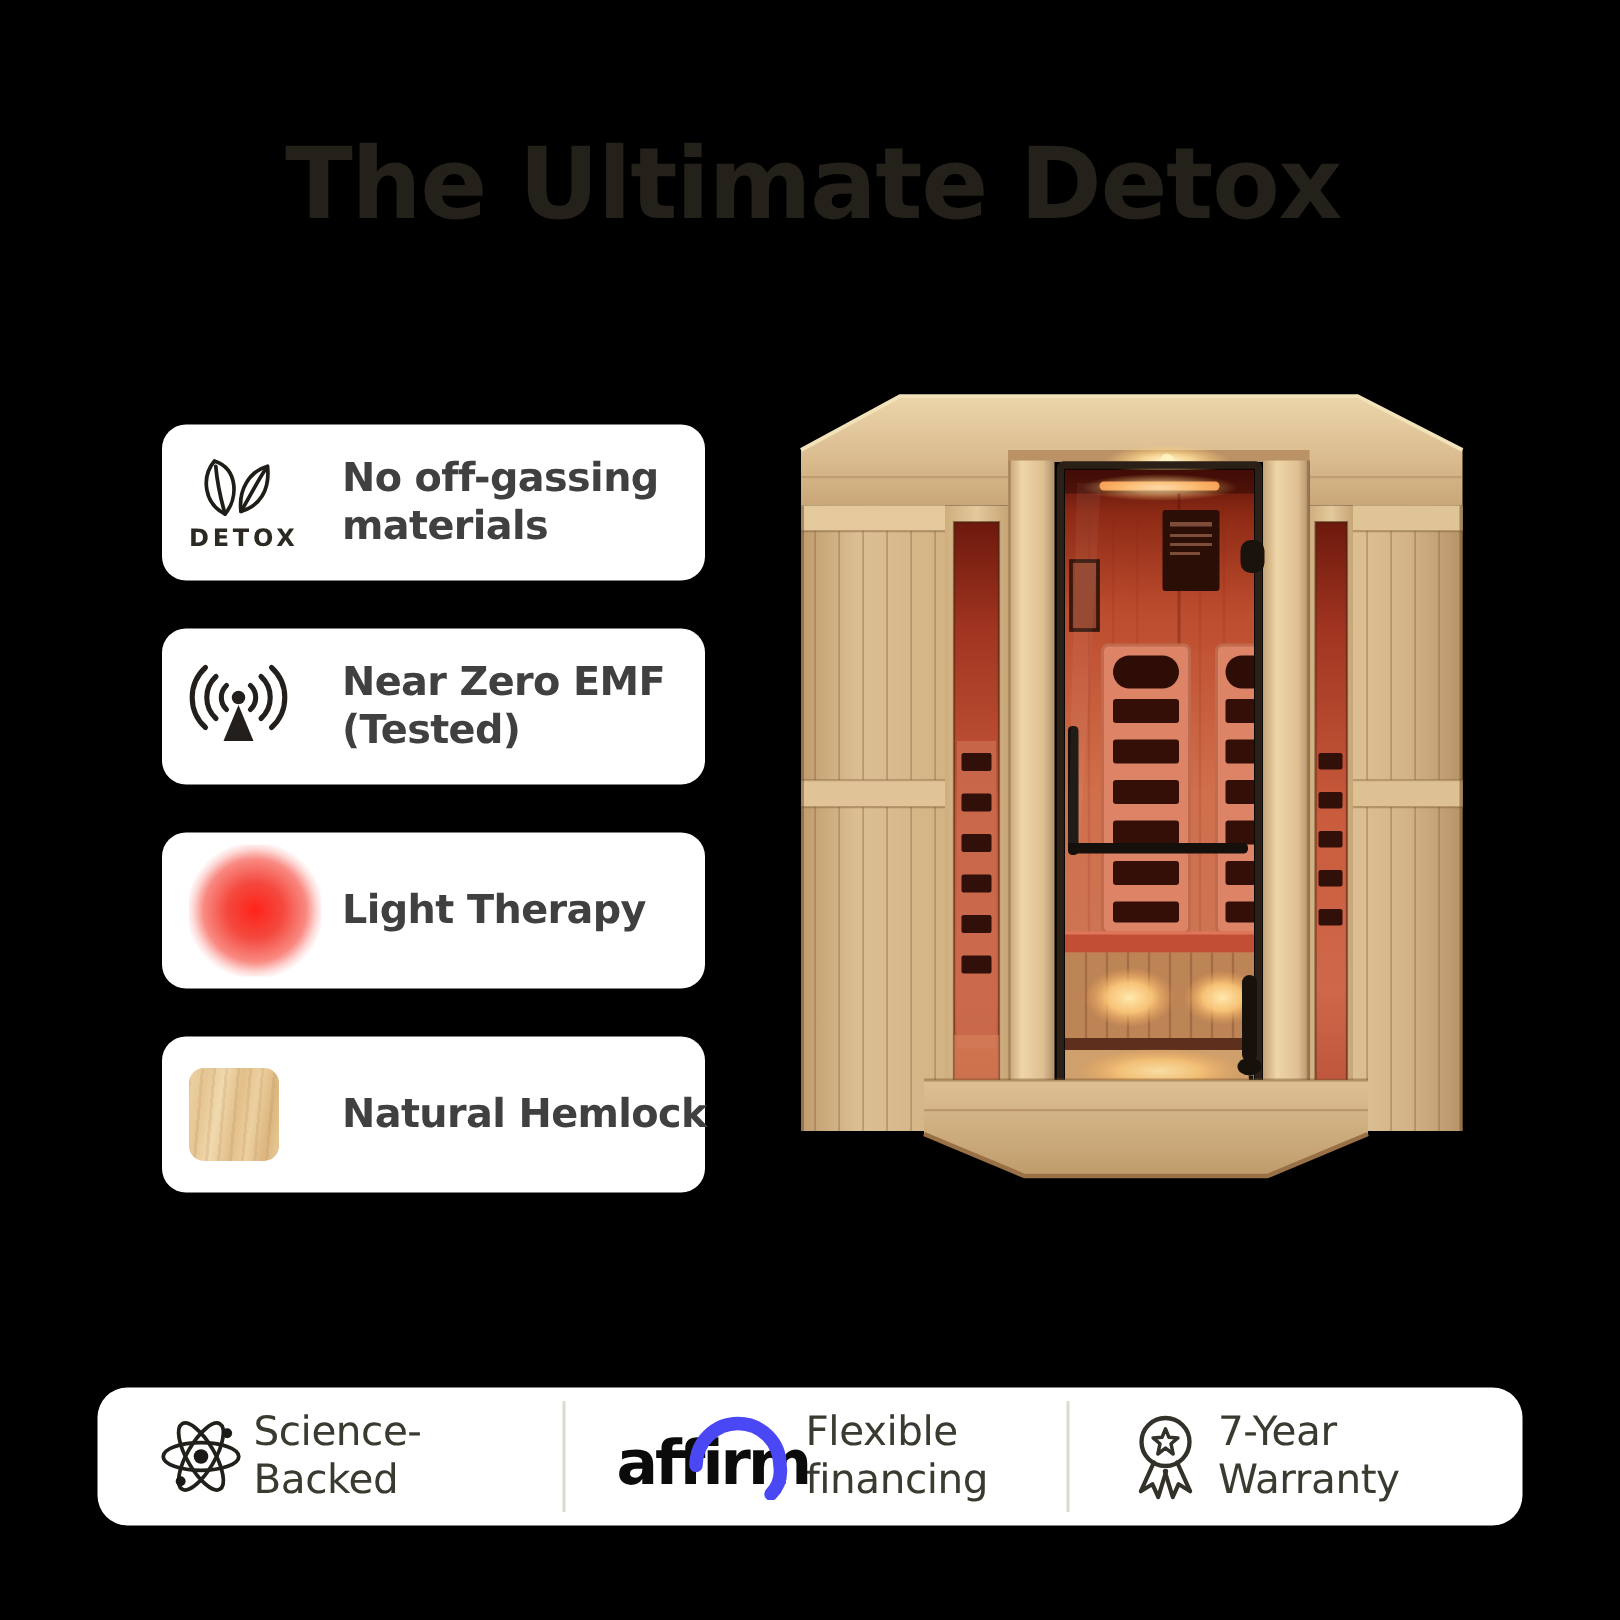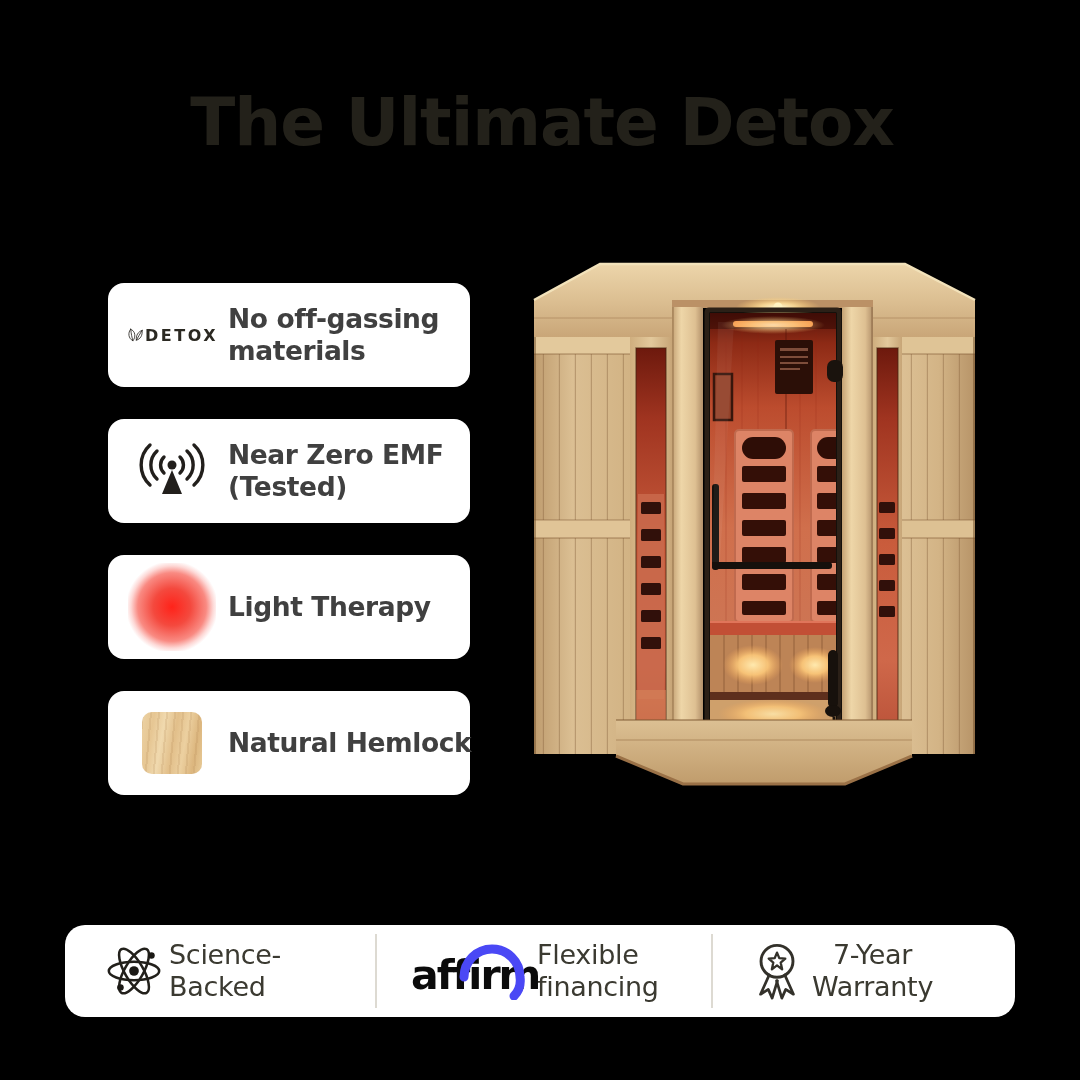--- a/index.html
+++ b/index.html
@@ -7,21 +7,21 @@
           font-family:"DejaVu Sans", sans-serif;}
 
   
   .title{position:absolute;left:4px;right:0;top:84px;text-align:center;
          font-size:66px;font-weight:700;color:#23211a;letter-spacing:-1px;margin:0;}
 
   
   .features{position:absolute;left:108px;top:283px;display:flex;flex-direction:column;gap:32px;}
   .feature-card{width:362px;height:104px;background:#fff;border-radius:16px;
                 display:flex;align-items:center;padding-left:18px;box-sizing:border-box;}
-  .icon-box{width:92px;height:96px;display:flex;flex-direction:row;align-items:center;
+  .icon-box{width:92px;height:96px;display:flex;flex-direction:column;
             justify-content:center;flex:none;}
   .feature-text{margin-left:10px;font-size:26.5px;font-weight:700;color:#404040;
                 line-height:1.22;letter-spacing:-0.4px;white-space:nowrap;}
   .feature-text span{display:block;}
   .detox-label{font-size:16px;font-weight:700;letter-spacing:2.5px;color:#2b2922;margin-top:1px;}
   .red-glow{width:88px;height:88px;
      background:radial-gradient(circle,#ff231a 0%,#f4493e 30%,#f98a82 55%,
                 rgba(252,190,186,0.6) 66%,rgba(255,255,255,0) 74%);}
   .wood-swatch{width:60px;height:62px;border-radius:10px;
      background:
@@ -31,21 +31,21 @@
 
   
   .sauna{position:absolute;left:528px;top:262px;width:452px;height:533px;}
 
   
   .badge-bar{position:absolute;left:65px;top:925px;width:950px;height:92px;background:#fff;
              border-radius:20px;display:flex;align-items:center;}
   .badge{display:flex;align-items:center;gap:4px;height:100%;box-sizing:border-box;}
   .badge.b1{width:310px;padding-left:38px;}
   .badge.b2{width:334px;padding-left:34px;}
-  .badge.b3{width:300px;padding-left:33px;text-align:center;}
+  .badge.b3{width:300px;padding-left:33px;}
   .vdivider{width:2px;height:74px;background:#dddad2;flex:none;align-self:center;}
   .badge-text{font-size:27px;font-weight:500;color:#3b3a31;line-height:1.2;letter-spacing:-0.3px;}
   .badge-text span{display:block;}
   .affirm-logo{position:relative;width:122px;height:58px;flex:none;}
   .affirm-word{position:absolute;left:0;bottom:1px;font-size:41px;font-weight:700;
                letter-spacing:-2px;color:#0b0b0b;}
   .affirm-arc{position:absolute;left:47px;top:0;}
 </style>
 </head>
 <body>

